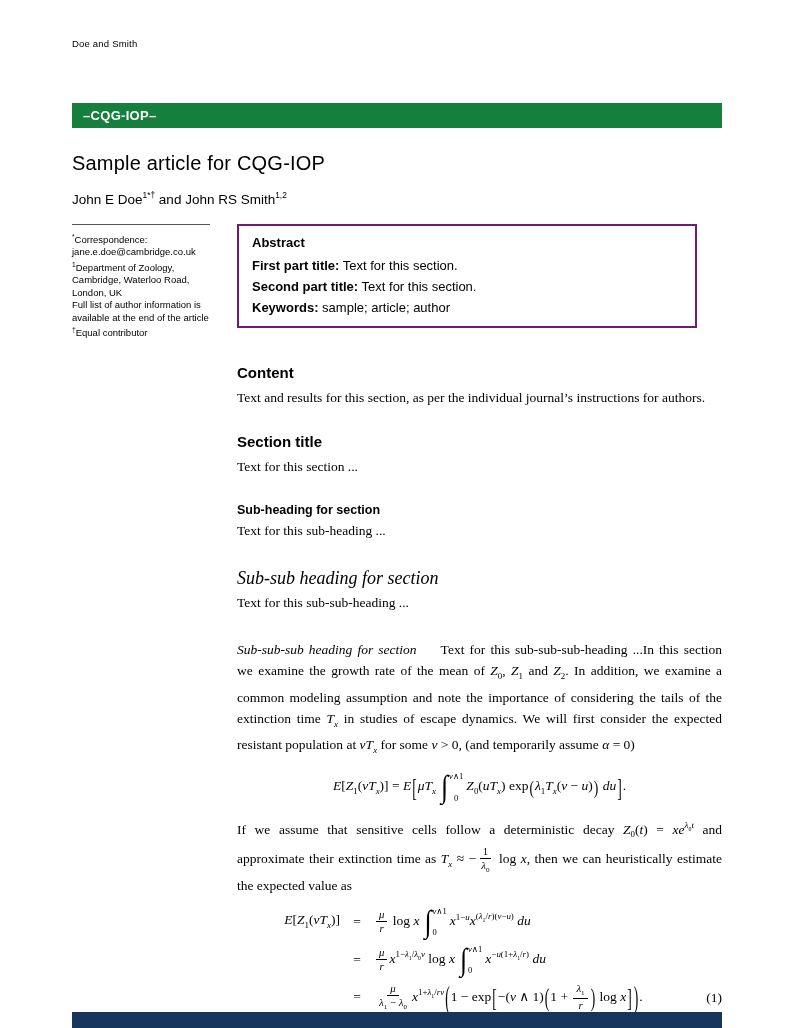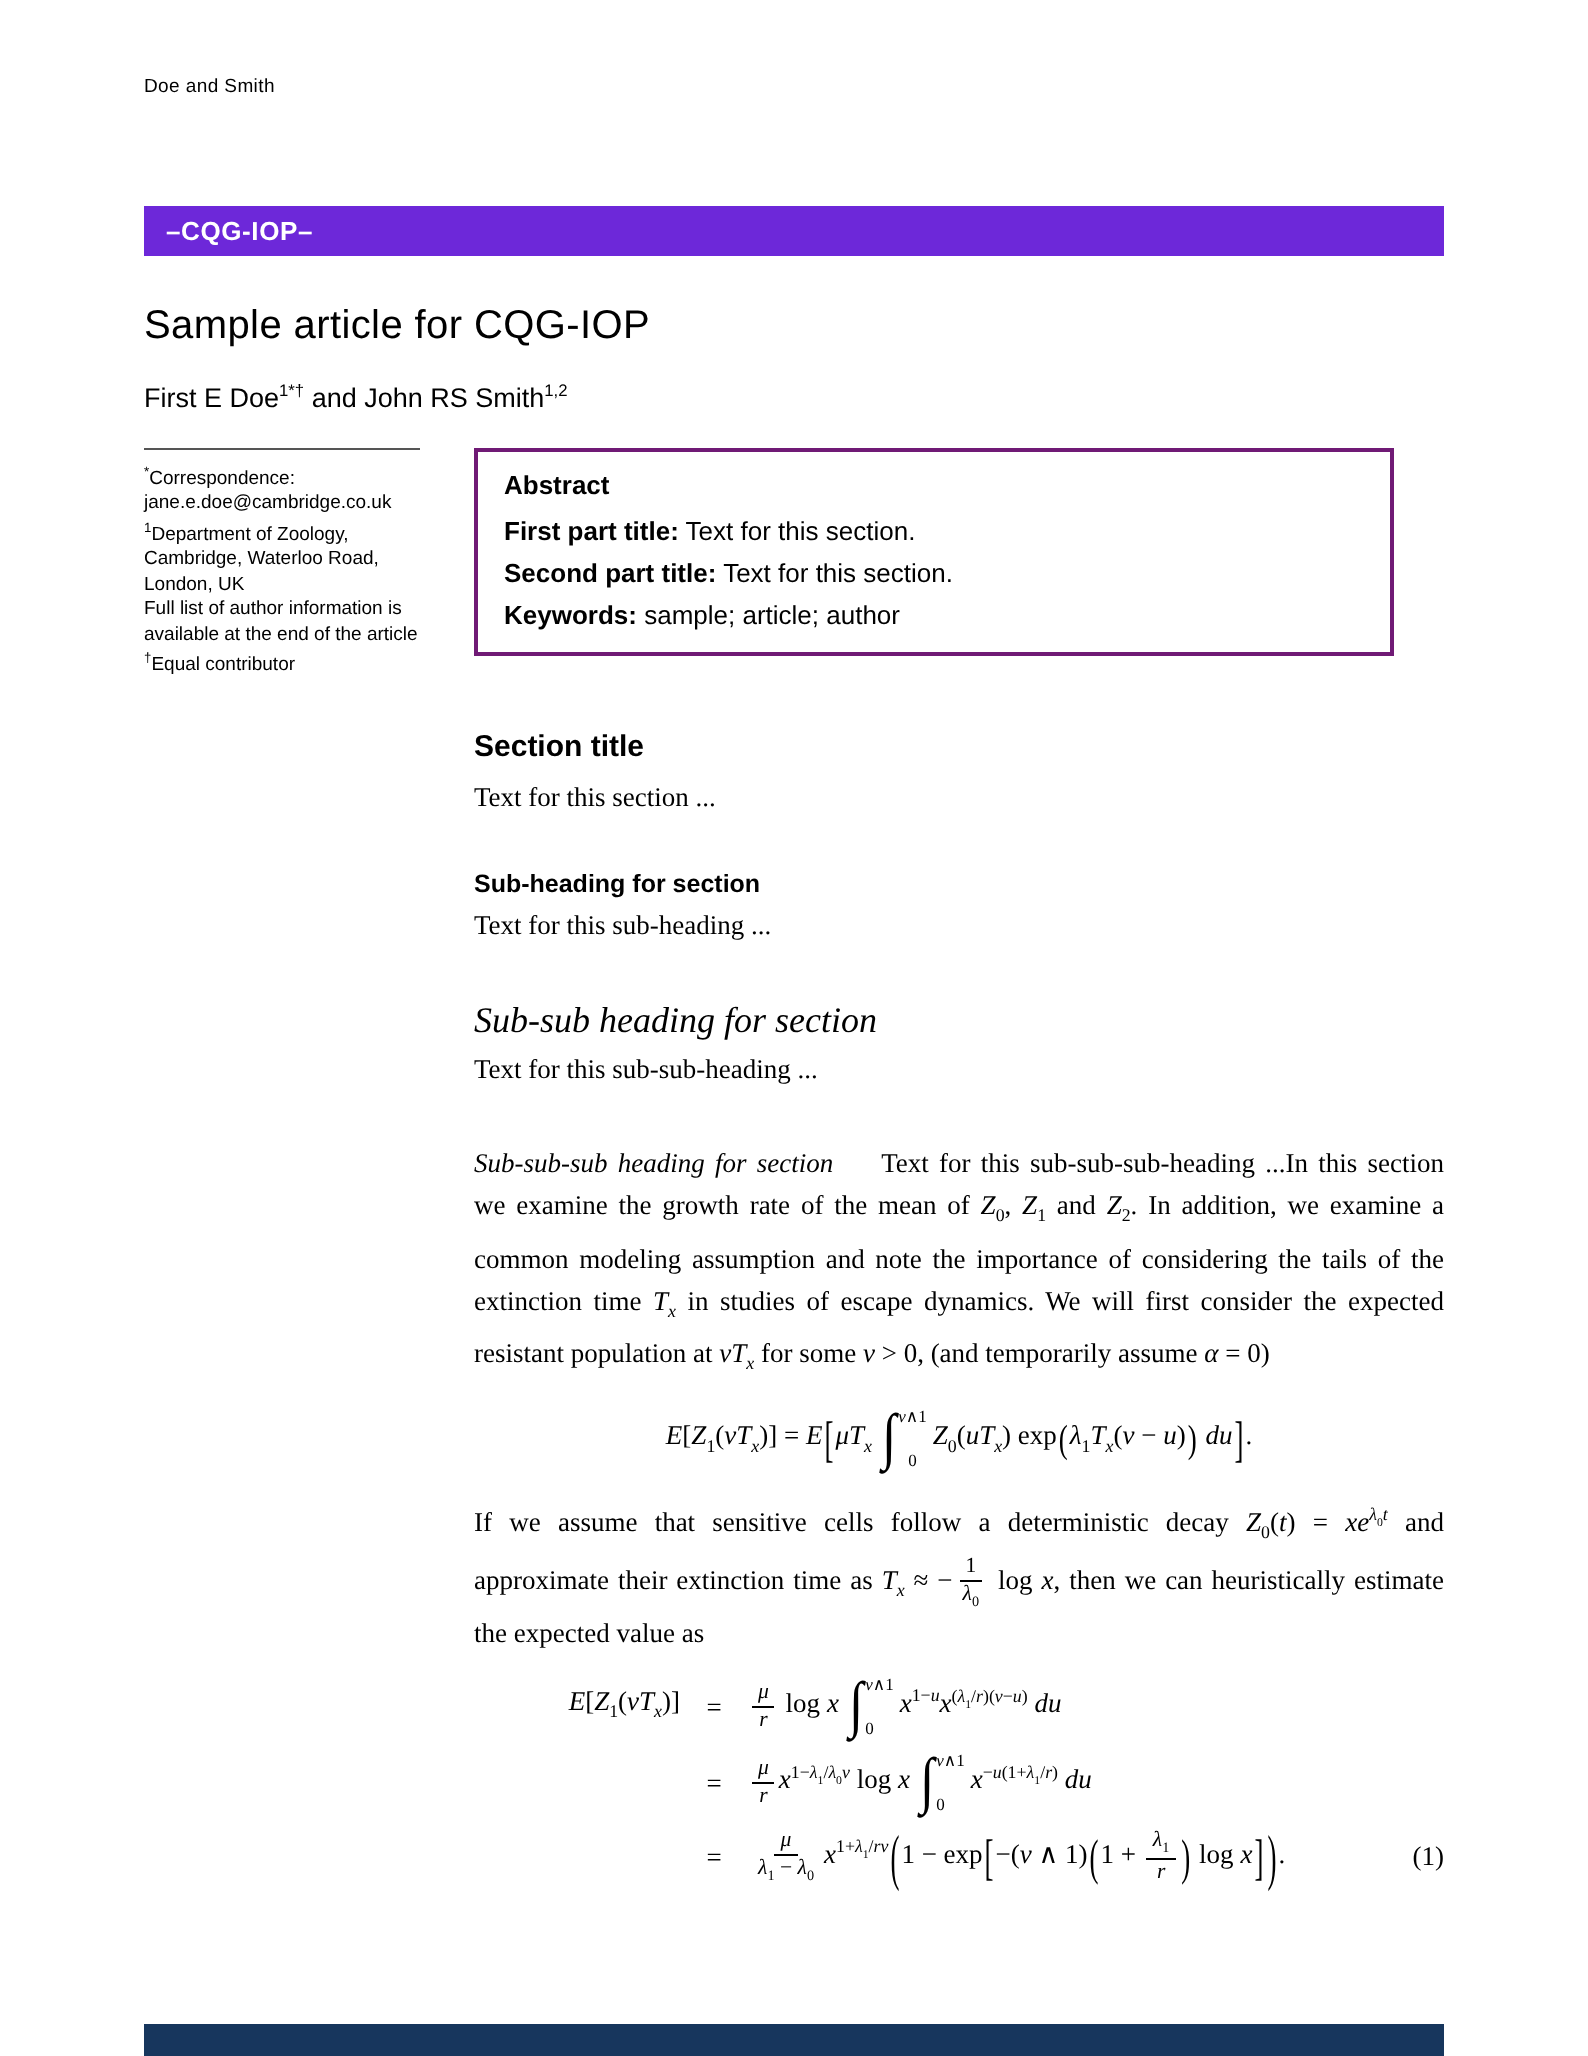--- a/index.html
+++ b/index.html
@@ -6,21 +6,21 @@
   html,body { background:#ffffff; }
   body {
     width:794px; height:1028px; position:relative; overflow:hidden;
     font-family:"Liberation Sans", sans-serif; color:#000;
   }
   .page { position:absolute; left:72px; top:0; width:650px; }
 
   .running-head { padding-top:38px; font-size:9.5px; letter-spacing:.2px; }
 
   .banner {
-    margin-top:54px; height:25px; background:#6d28d9; color:#fff;
+    margin-top:54px; height:25px; background:#15803d; color:#fff;
     display:flex; align-items:center; padding:0 11px;
     font-size:13px; font-weight:bold; letter-spacing:.3px;
   }
 
   .title { margin-top:19px; font-size:20px; font-weight:normal; line-height:32px; letter-spacing:.2px; }
 
   .authors { margin-top:11px; font-size:13.5px; }
   .authors sup { font-size:62%; }
 
   .cols { margin-top:17px; display:flex; align-items:flex-start; }
@@ -95,21 +95,21 @@
 <div class="page">
 
   <div class="running-head">Doe and Smith</div>
 
   <div class="banner">
     <span>–CQG-IOP–</span>
   </div>
 
   <h1 class="title">Sample article for CQG-IOP</h1>
 
-  <div class="authors"><span>First E Doe</span><sup>1*†</sup><span> and </span><span>John RS Smith</span><sup>1,2</sup></div>
+  <div class="authors"><span>John E Doe</span><sup>1*†</sup><span> and </span><span>John RS Smith</span><sup>1,2</sup></div>
 
   <div class="cols">
     <div class="sidebar">
       <div><sup>*</sup><span>Correspondence:</span></div>
       <div><span>jane.e.doe@cambridge.co.uk</span></div>
       <div><sup>1</sup><span>Department of Zoology,</span></div>
       <div><span>Cambridge, Waterloo Road,</span></div>
       <div><span>London, UK</span></div>
       <div><span>Full list of author information is</span></div>
       <div><span>available at the end of the article</span></div>
@@ -119,20 +119,24 @@
     <div class="abstract-box">
       <div class="abstract-heading">Abstract</div>
       <div class="abstract-item"><span class="lbl">First part title:</span> <span>Text for this section.</span></div>
       <div class="abstract-item"><span class="lbl">Second part title:</span> <span>Text for this section.</span></div>
       <div class="abstract-item"><span class="lbl">Keywords:</span> <span>sample; article; author</span></div>
     </div>
   </div>
 
   <div class="main">
 
+    <div>
+      <div class="h1">Content</div>
+      <p class="body">Text and results for this section, as per the individual journal’s instructions for authors.</p>
+    </div>
 
     <div class="sec-section">
       <div class="h1">Section title</div>
       <p class="body">Text for this section ...</p>
     </div>
 
     <div class="sec-sub">
       <div class="h2">Sub-heading for section</div>
       <p class="body">Text for this sub-heading ...</p>
     </div>

